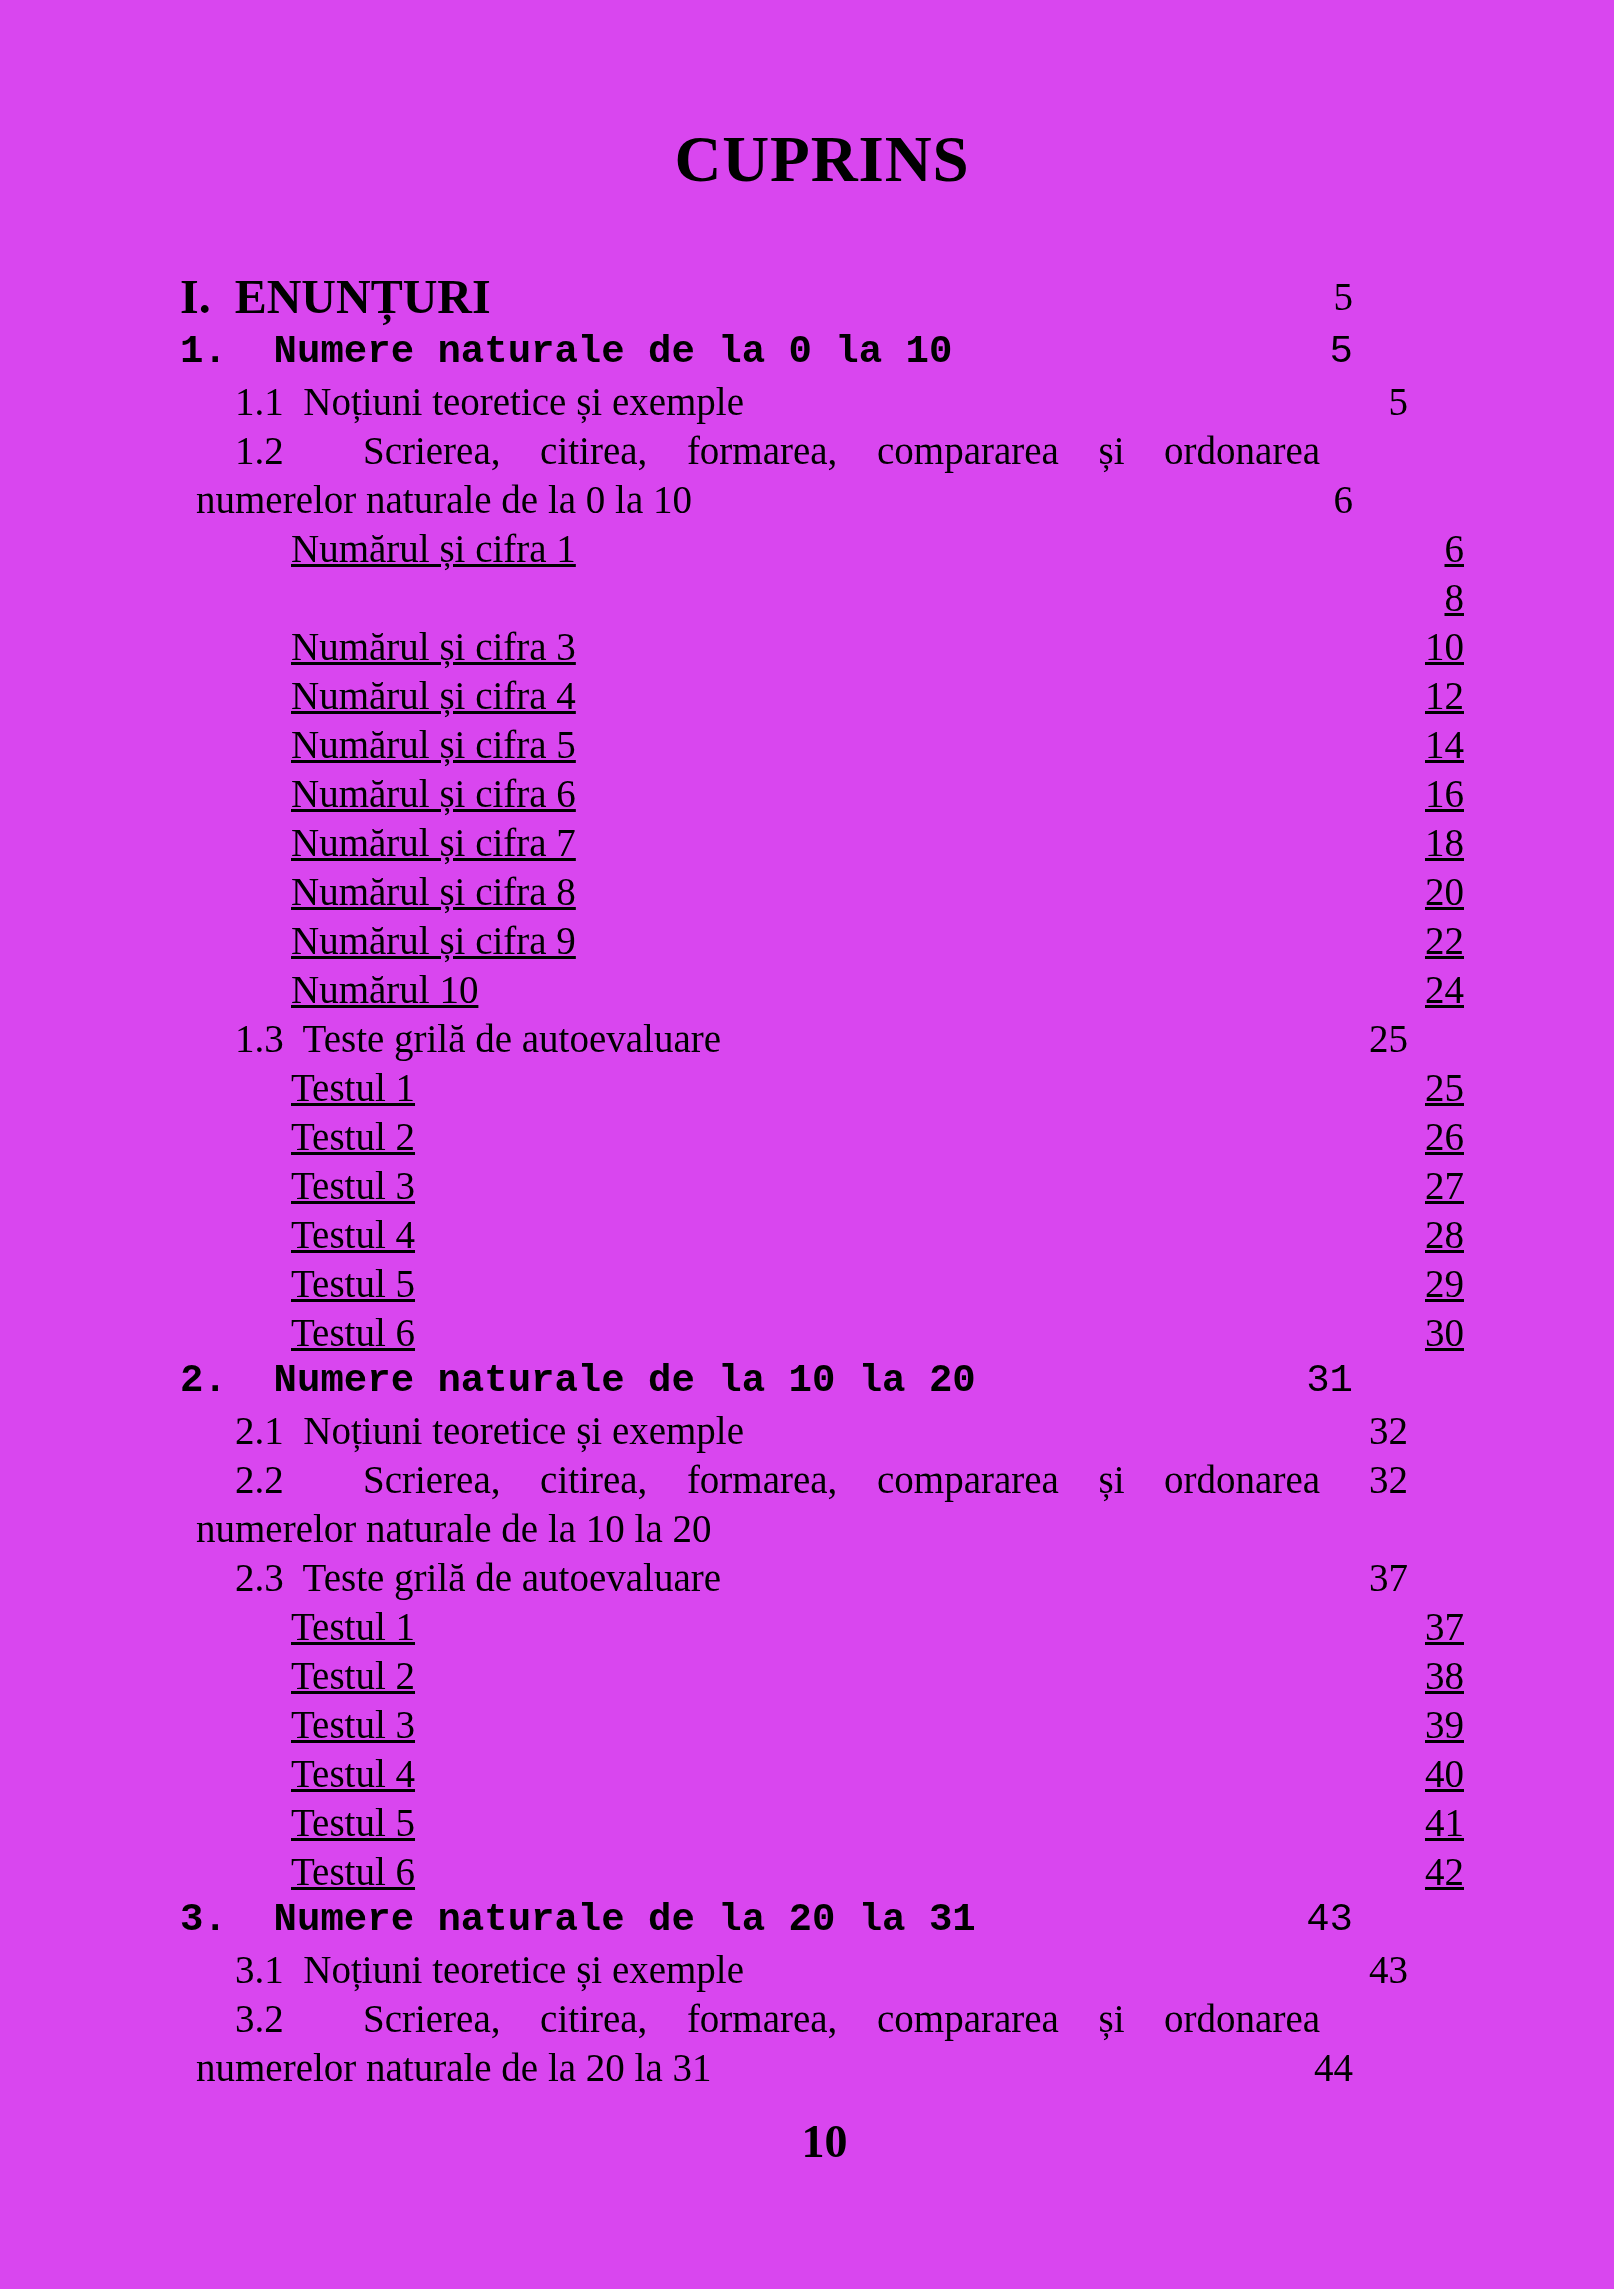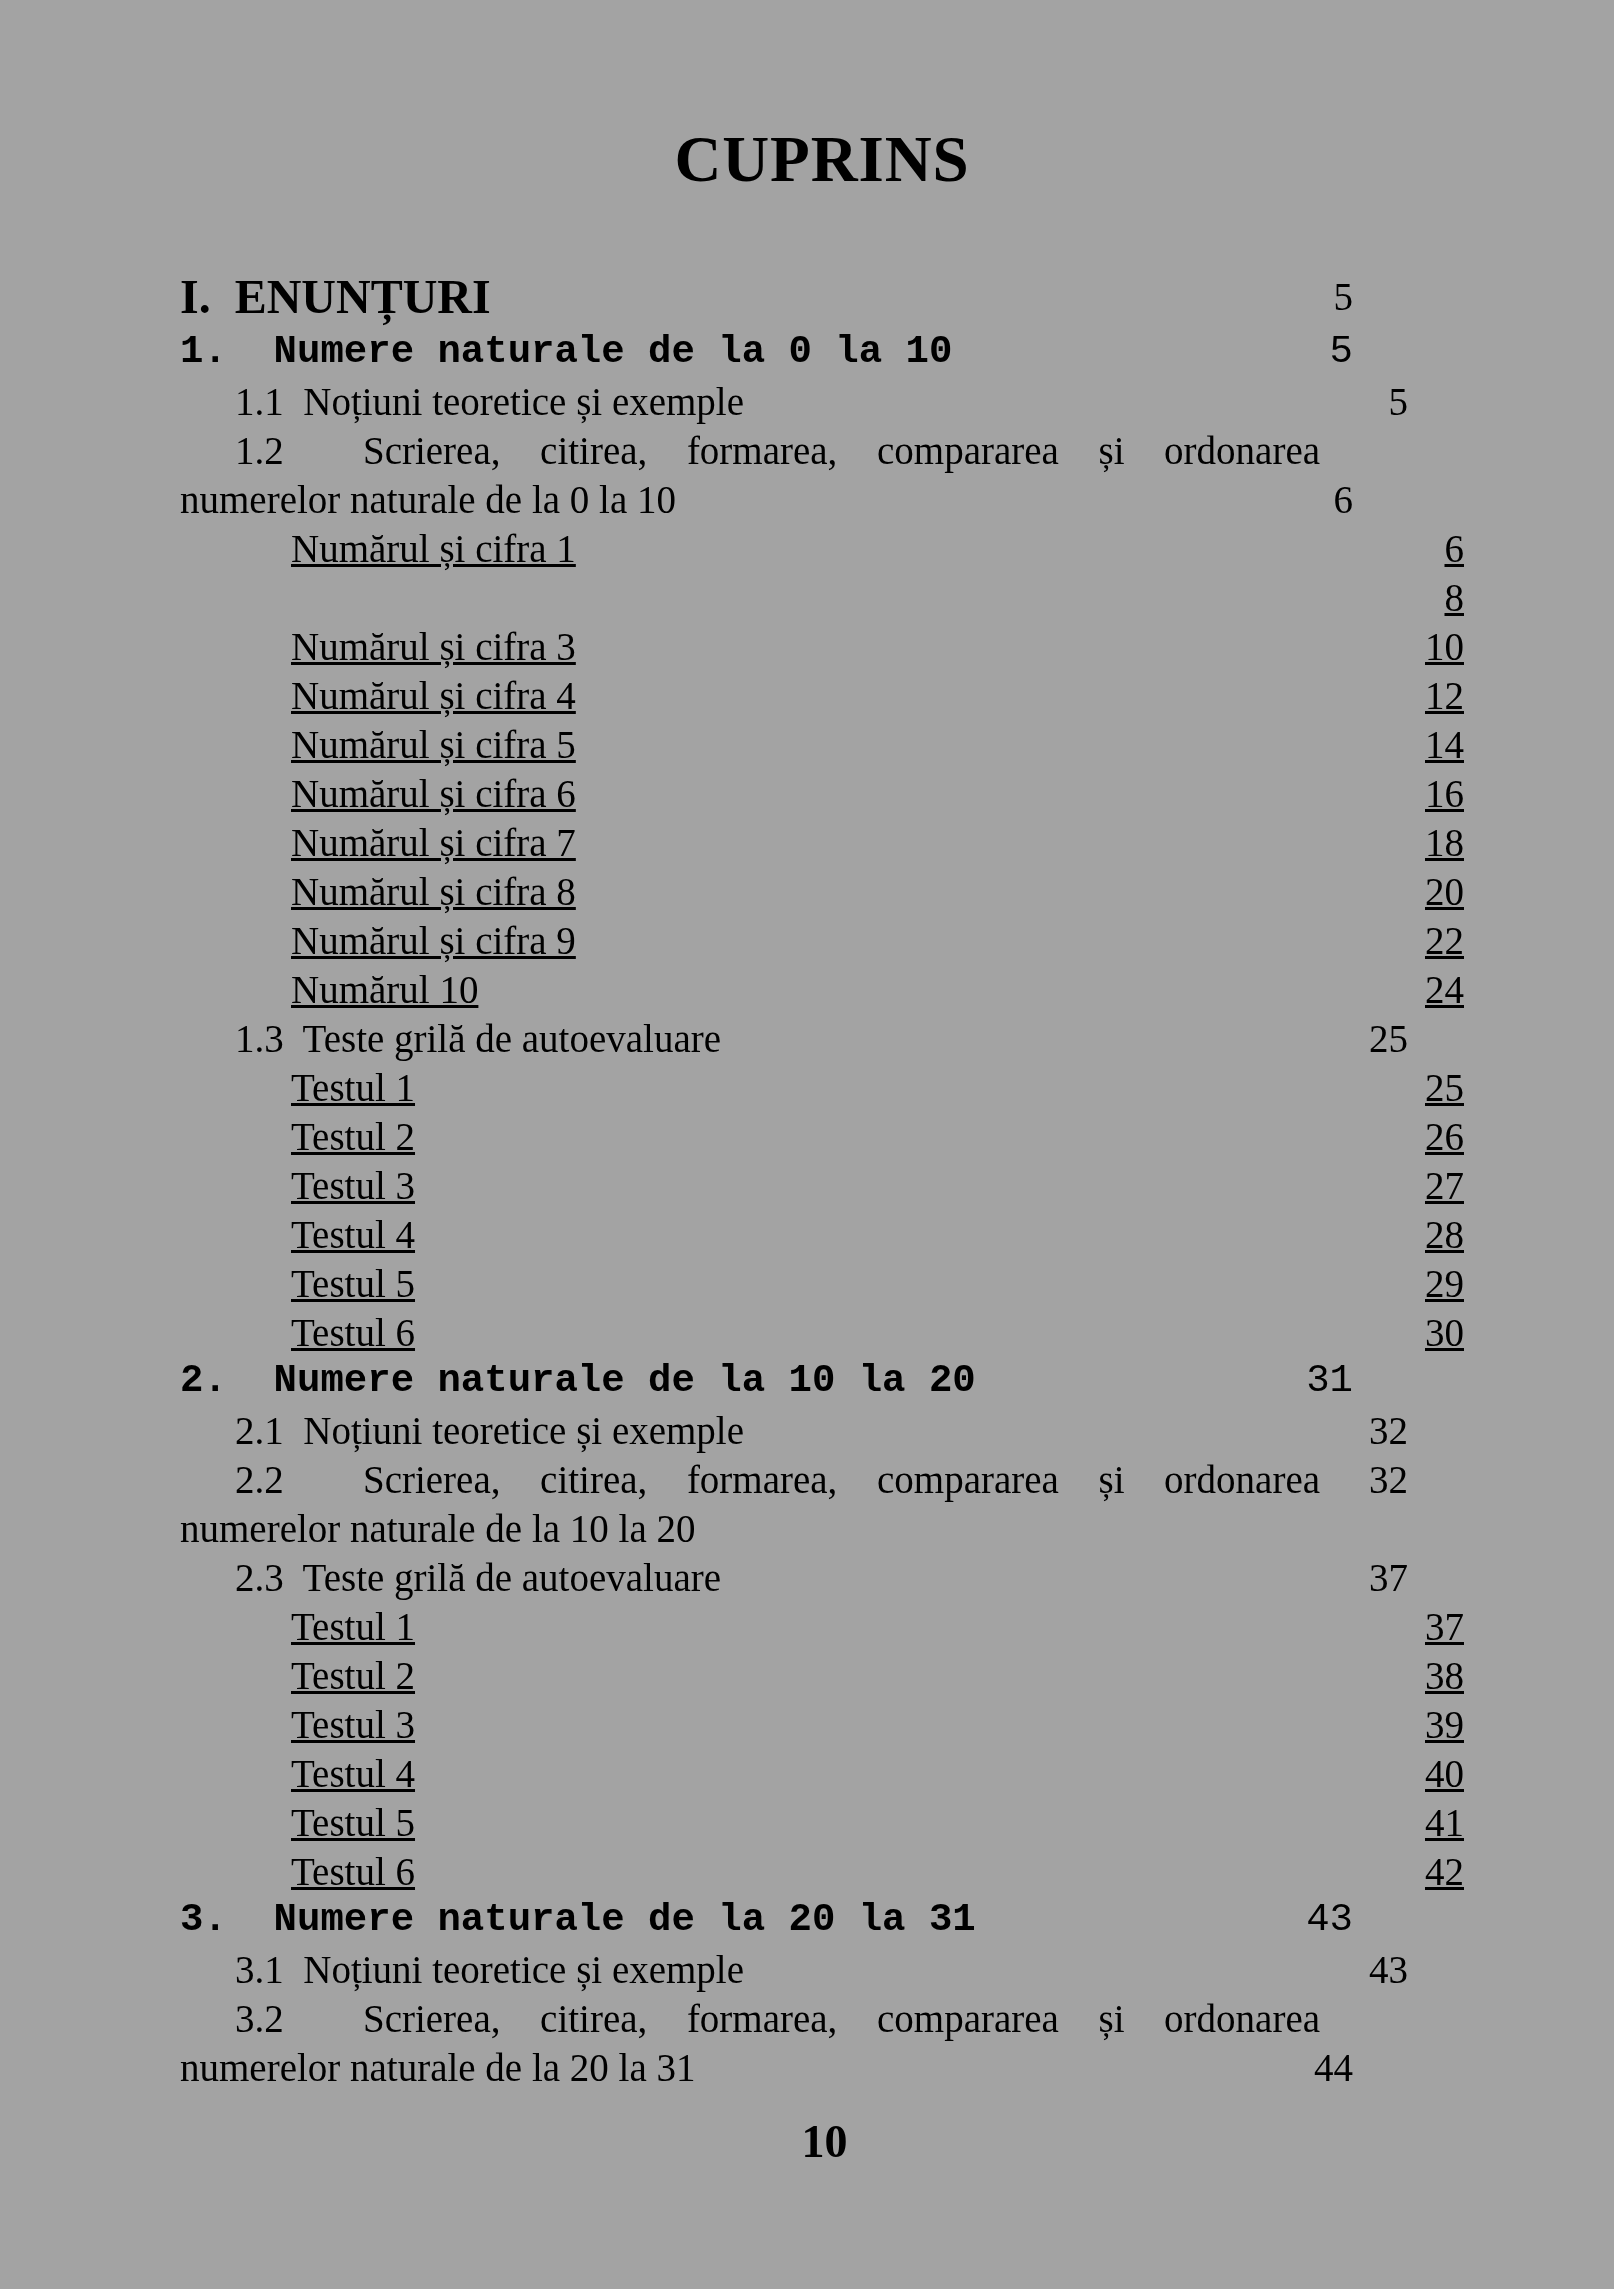--- a/index.html
+++ b/index.html
@@ -4,21 +4,21 @@
 <style>
   html, body {
     margin: 0;
     padding: 0;
     background: #ffffff;
   }
   .page {
     position: relative;
     width: 1614px;
     height: 2290px;
-    background: #a3a3a3;
+    background: #d946ef;
     color: #000000;
     font-family: "Liberation Serif", "DejaVu Serif", serif;
     box-sizing: border-box;
     padding: 122px 261px 0 180px; 
     overflow: hidden;
   }
   .title {
     font-size: 65px;
     font-weight: bold;
     line-height: 74px;
@@ -41,21 +41,21 @@
   .h1 .label { font-size: 48px; min-width: 374px; }
   
   .chap { font-weight: bold; font-family: Liberation Mono, monospace; }
   
   .sub { margin-left: 55px; }
   .sub.wide .label { min-width: 637px; } 
   
   .item { margin-left: 111px; text-decoration: underline; }
   .item .label { min-width: 378px; }
   
-  .cont .label { min-width: 674px; }
+  .cont .label { min-width: 674px; margin-left: 16px; }
   
   .just { margin-left: 55px; }
   .jmain {
     flex: 1 1 auto;
     text-align: justify;
     text-align-last: justify;
     font-weight: normal;
   }
   
   .dots {

